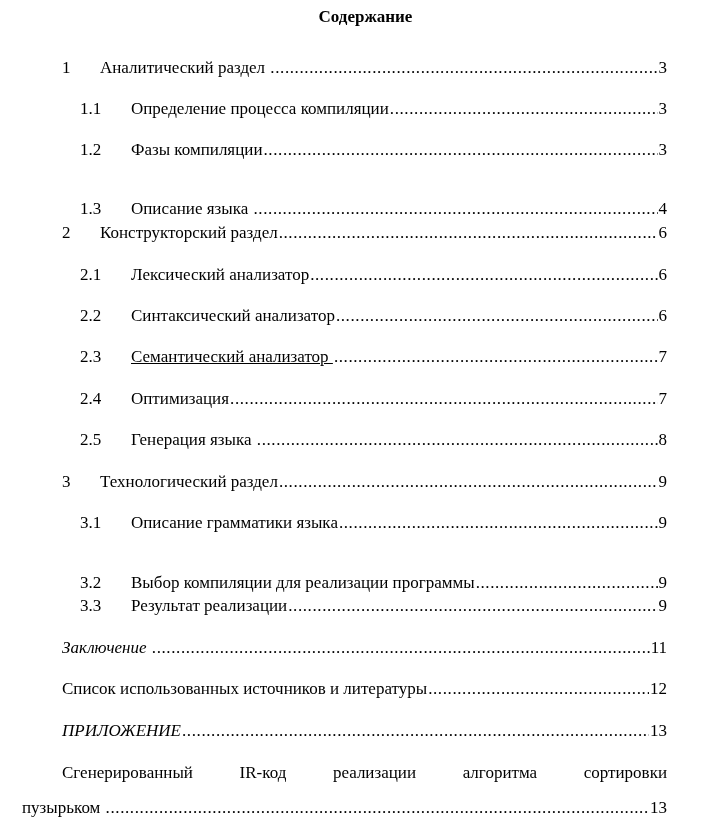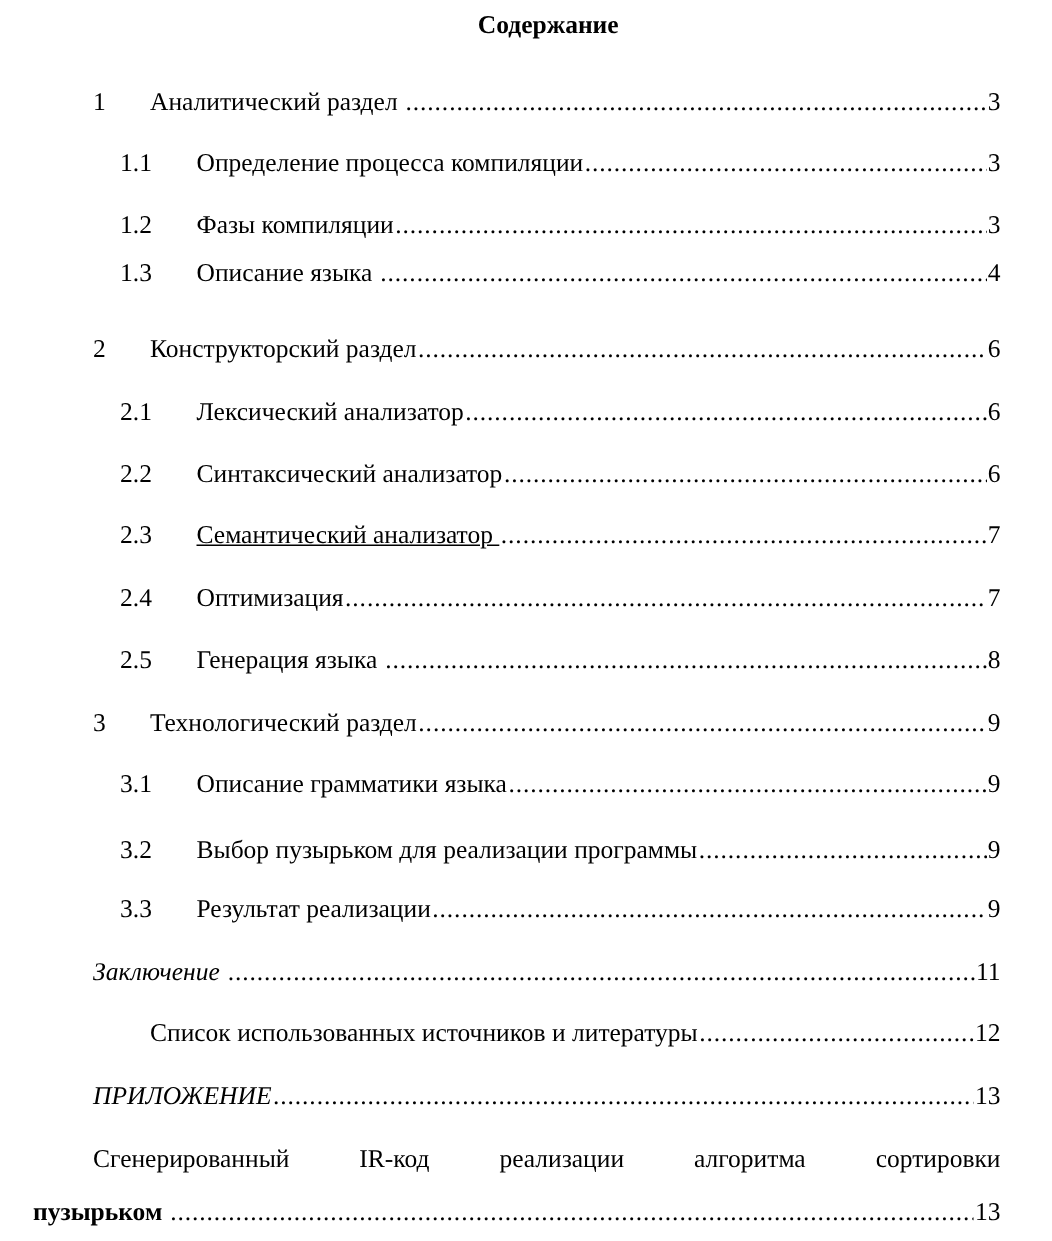--- a/index.html
+++ b/index.html
@@ -45,21 +45,21 @@
     </div>
 </div>
 <div class="row l2" style="top:139px">
   <span class="num">1.2</span>
   <div class="entry">
       <span class="text" style="white-space: pre;">Фазы компиляции</span>
       <span class="dots"></span>
       <span class="page">3</span>
     </div>
 </div>
-<div class="row l2" style="top:171px">
+<div class="row l2" style="top:198px">
   <span class="num">1.3</span>
   <div class="entry">
       <span class="text" style="white-space: pre;">Описание языка </span>
       <span class="dots"></span>
       <span class="page">4</span>
     </div>
 </div>
 <div class="row l1" style="top:222px">
   <span class="num">2</span>
   <div class="entry">
@@ -117,24 +117,24 @@
     </div>
 </div>
 <div class="row l2" style="top:512px">
   <span class="num">3.1</span>
   <div class="entry">
       <span class="text" style="white-space: pre;">Описание грамматики языка</span>
       <span class="dots"></span>
       <span class="page">9</span>
     </div>
 </div>
-<div class="row l2" style="top:556px">
+<div class="row l2" style="top:572px">
   <span class="num">3.2</span>
   <div class="entry">
-      <span class="text" style="white-space: pre;">Выбор пузырьком для реализации программы</span>
+      <span class="text" style="white-space: pre;">Выбор компиляции для реализации программы</span>
       <span class="dots"></span>
       <span class="page">9</span>
     </div>
 </div>
 <div class="row l2" style="top:595px">
   <span class="num">3.3</span>
   <div class="entry">
       <span class="text" style="white-space: pre;">Результат реализации</span>
       <span class="dots"></span>
       <span class="page">9</span>
@@ -142,21 +142,21 @@
 </div>
 <div class="row l0" style="top:637px">
   <div class="entry">
       <span class="text" style="white-space: pre; font-style: italic;">Заключение </span>
       <span class="dots"></span>
       <span class="page">11</span>
     </div>
 </div>
 <div class="row l0" style="top:678px">
   <div class="entry">
-      <span class="text" style="white-space: pre; margin-left: 38px;">Список использованных источников и литературы</span>
+      <span class="text" style="white-space: pre;">Список использованных источников и литературы</span>
       <span class="dots"></span>
       <span class="page">12</span>
     </div>
 </div>
 <div class="row l0" style="top:720px">
   <div class="entry">
       <span class="text italic" style="white-space: pre;">ПРИЛОЖЕНИЕ</span>
       <span class="dots"></span>
       <span class="page">13</span>
     </div>
@@ -166,17 +166,17 @@
   <div class="wrap1">
     <span>Сгенерированный</span>
     <span>IR-код</span>
     <span>реализации</span>
     <span>алгоритма</span>
     <span>сортировки</span>
   </div>
 </div>
 <div class="row wrap2" style="top:797px">
   <div class="entry">
-      <span class="text" style="white-space: pre; font-weight: bold;">пузырьком </span>
+      <span class="text" style="white-space: pre;">пузырьком </span>
       <span class="dots"></span>
       <span class="page">13</span>
     </div>
 </div>
 
 </body></html>

